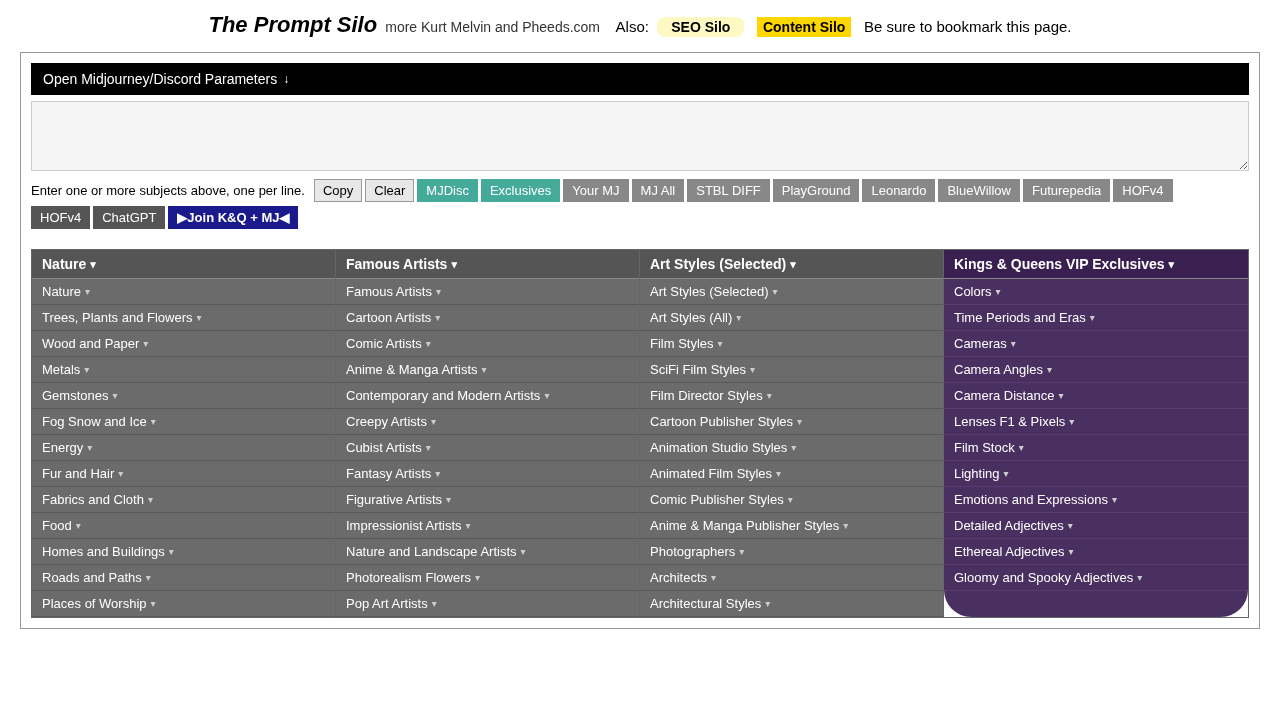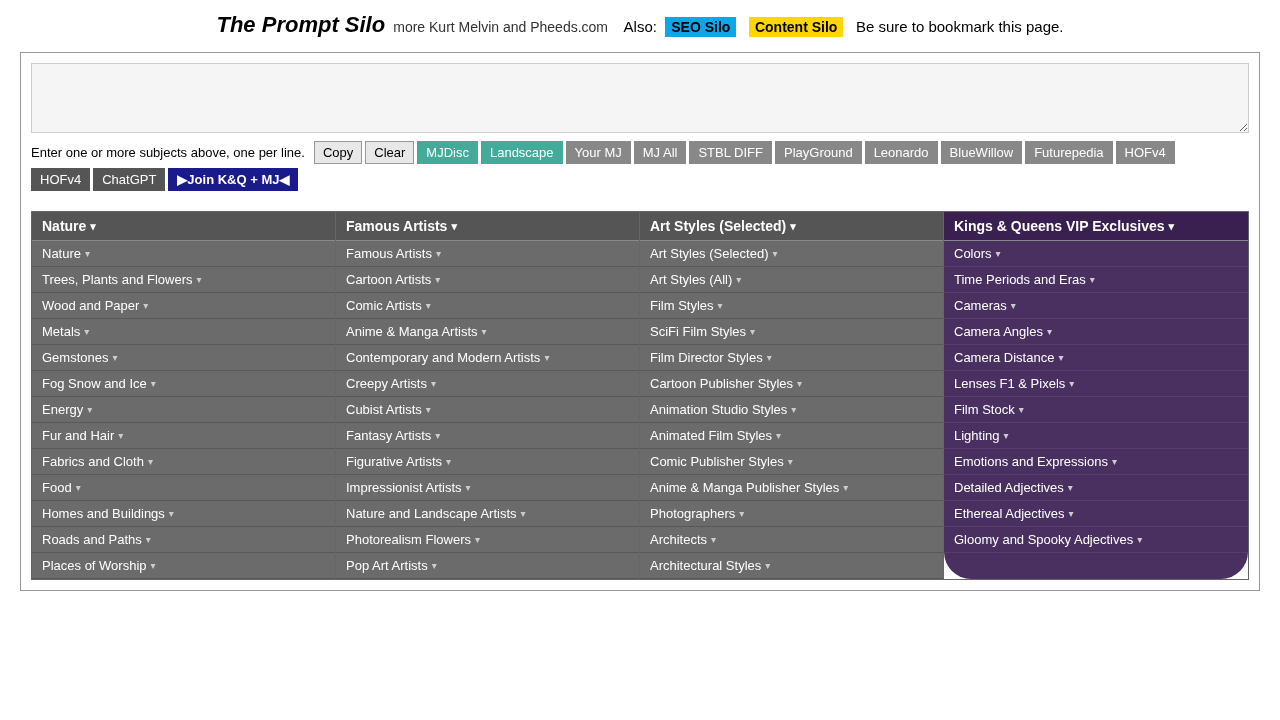--- a/index.html
+++ b/index.html
@@ -17,26 +17,27 @@
     .header-title {
       font-style: italic;
       font-weight: bold;
       font-size: 22px;
     }
     .header-subtitle {
       font-size: 14px;
       color: #333;
     }
     .seo-silo {
-      background: #0ea5e9;
+      background: #fef9c3;
       color: #000;
       font-weight: bold;
-      padding: 2px 6px;
+      padding: 2px 14px;
       text-decoration: none;
       font-size: 14px;
+      border-radius: 8px;
     }
     .content-silo {
       background: #FFD700;
       color: #000;
       font-weight: bold;
       padding: 2px 6px;
       text-decoration: none;
       font-size: 14px;
     }
     .main-container {
@@ -168,29 +169,33 @@
   &nbsp;&nbsp;
   <span>Also:</span>&nbsp;
   <a href="#" class="seo-silo">SEO Silo</a>
   &nbsp;
   <a href="#" class="content-silo">Content Silo</a>
   &nbsp;
   <span>Be sure to bookmark this page.</span>
 </div>
 
 <div class="main-container">
+  <div class="params-bar">
+    <span>Open Midjourney/Discord Parameters</span>
+    <span class="params-bar-arrow">↓</span>
+  </div>
 
   <textarea class="prompt-textarea" style=""></textarea>
 
   <div class="toolbar-row">
     <span class="toolbar-label">Enter one or more subjects above, one per line.</span>
     <button class="btn">Copy</button>
     <button class="btn">Clear</button>
     <button class="btn btn-mj">MJDisc</button>
-    <button class="btn btn-pheed">Landscape</button>
+    <button class="btn btn-pheed">Exclusives</button>
     <button class="btn btn-yourmj">Your MJ</button>
     <button class="btn btn-mjall">MJ All</button>
     <button class="btn btn-stbl">STBL DIFF</button>
     <button class="btn btn-play">PlayGround</button>
     <button class="btn btn-leo">Leonardo</button>
     <button class="btn btn-blue">BlueWillow</button>
     <button class="btn btn-futu">Futurepedia</button>
     <button class="btn btn-hofv4">HOFv4</button>
   </div>
 

